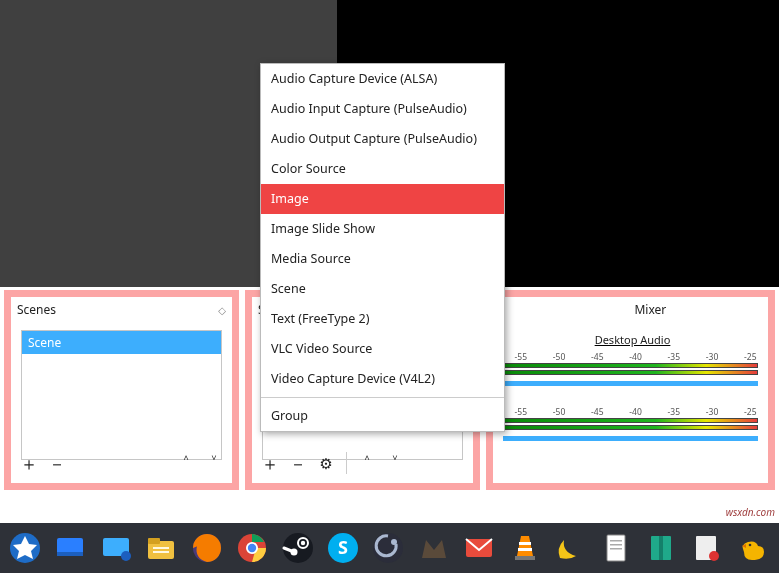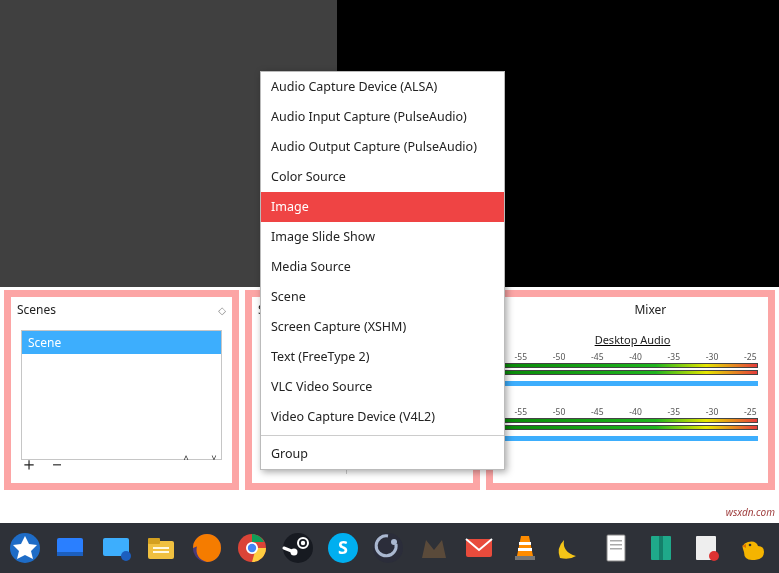--- a/index.html
+++ b/index.html
@@ -17,21 +17,21 @@
 .panel-mixer { flex: 1; height: 200px; text-align: center; }
 .collapse-dot { position: absolute; top: 6px; right: 6px; font-size: 10px; color: #888; }
 
 .list-box { margin: 8px 10px 0 10px; height: 130px; border: 1px solid #c6c6c6; background: #fff; overflow: hidden; }
 .list-item-sel { background: #3daefd; color: #fff; padding: 3px 6px; font-size: 12px; }
 
 .panel-toolbar { position: absolute; bottom: 6px; left: 8px; right: 8px; height: 28px; display: flex; align-items: center; gap: 8px; }
 .tbbtn { width: 20px; height: 20px; display: flex; align-items: center; justify-content: center; font-size: 18px; color: #222; }
 .tbspace { flex: 1; }
 
-.context-menu { position: absolute; top: 71px; left: 260px; width: 245px; background: #fff; border: 1px solid #bbb; box-shadow: 2px 2px 7px rgba(0,0,0,0.35); z-index: 50; }
+.context-menu { position: absolute; top: 63px; left: 260px; width: 245px; background: #fff; border: 1px solid #bbb; box-shadow: 2px 2px 7px rgba(0,0,0,0.35); z-index: 50; }
 .menu-item { padding: 4px 10px; font-size: 12.5px; color: #222; line-height: 22px; }
 .menu-item.sel { background: #ef4444; color: #fff; }
 .menu-sep { height: 1px; background: #ccc; margin: 3px 0; }
 
 .mixer-body { padding: 10px; }
 .mixer-track { position: relative; margin-bottom: 20px; text-decoration: underline; }
 .mixer-label { font-size: 11px; color: #222; margin-bottom: 4px; padding-left: 4px; }
 .tick-row { position: relative; height: 12px; }
 .tick { position: absolute; font-size: 8.5px; color: #555; top: 0; transform: translateX(-50%); }
 .meter-bar { height: 5px; background: linear-gradient(to right, #0a8a0a 0%, #1fb51f 60%, #e6e600 80%, #e63c3c 100%); border: 1px solid #444; }
@@ -121,21 +121,20 @@
 
 <div class="context-menu">
   <div class="menu-item">Audio Capture Device (ALSA)</div>
   <div class="menu-item">Audio Input Capture (PulseAudio)</div>
   <div class="menu-item">Audio Output Capture (PulseAudio)</div>
   <div class="menu-item">Color Source</div>
   <div class="menu-item sel">Image</div>
   <div class="menu-item">Image Slide Show</div>
   <div class="menu-item">Media Source</div>
   <div class="menu-item">Scene</div>
-  <div class="menu-item">Screen Capture (XSHM)</div>
   <div class="menu-item">Text (FreeType 2)</div>
   <div class="menu-item">VLC Video Source</div>
   <div class="menu-item">Video Capture Device (V4L2)</div>
   <div class="menu-sep"></div>
   <div class="menu-item">Group</div>
 </div>
 
 <div class="watermark">wsxdn.com</div>
 
 <div class="taskbar">

